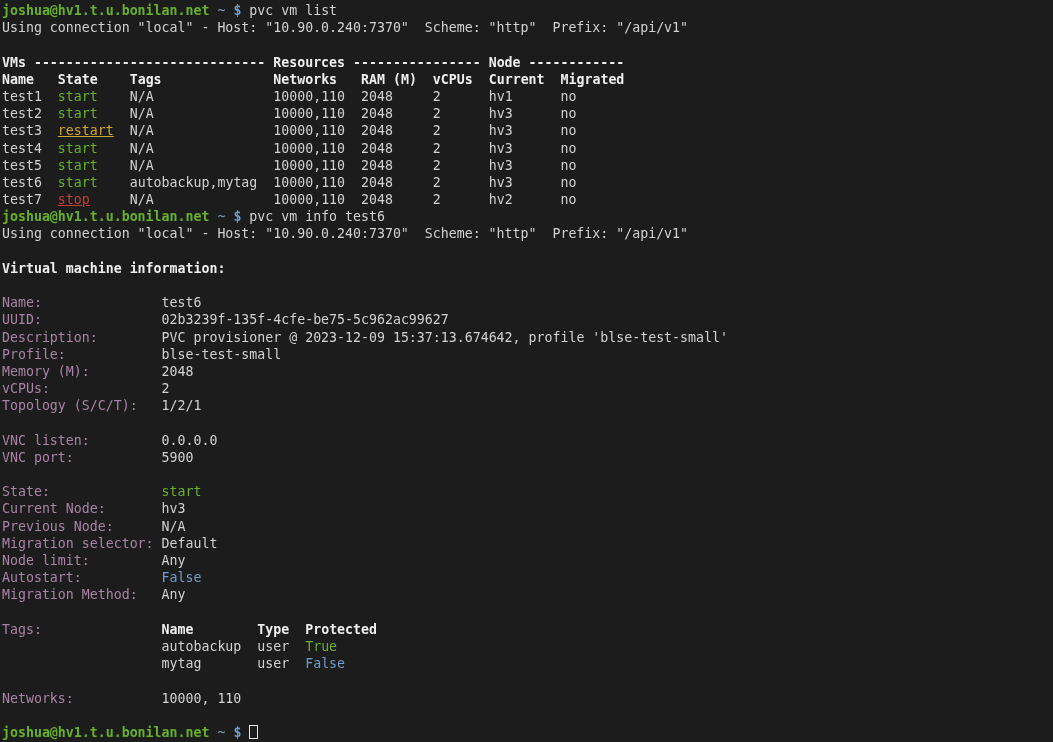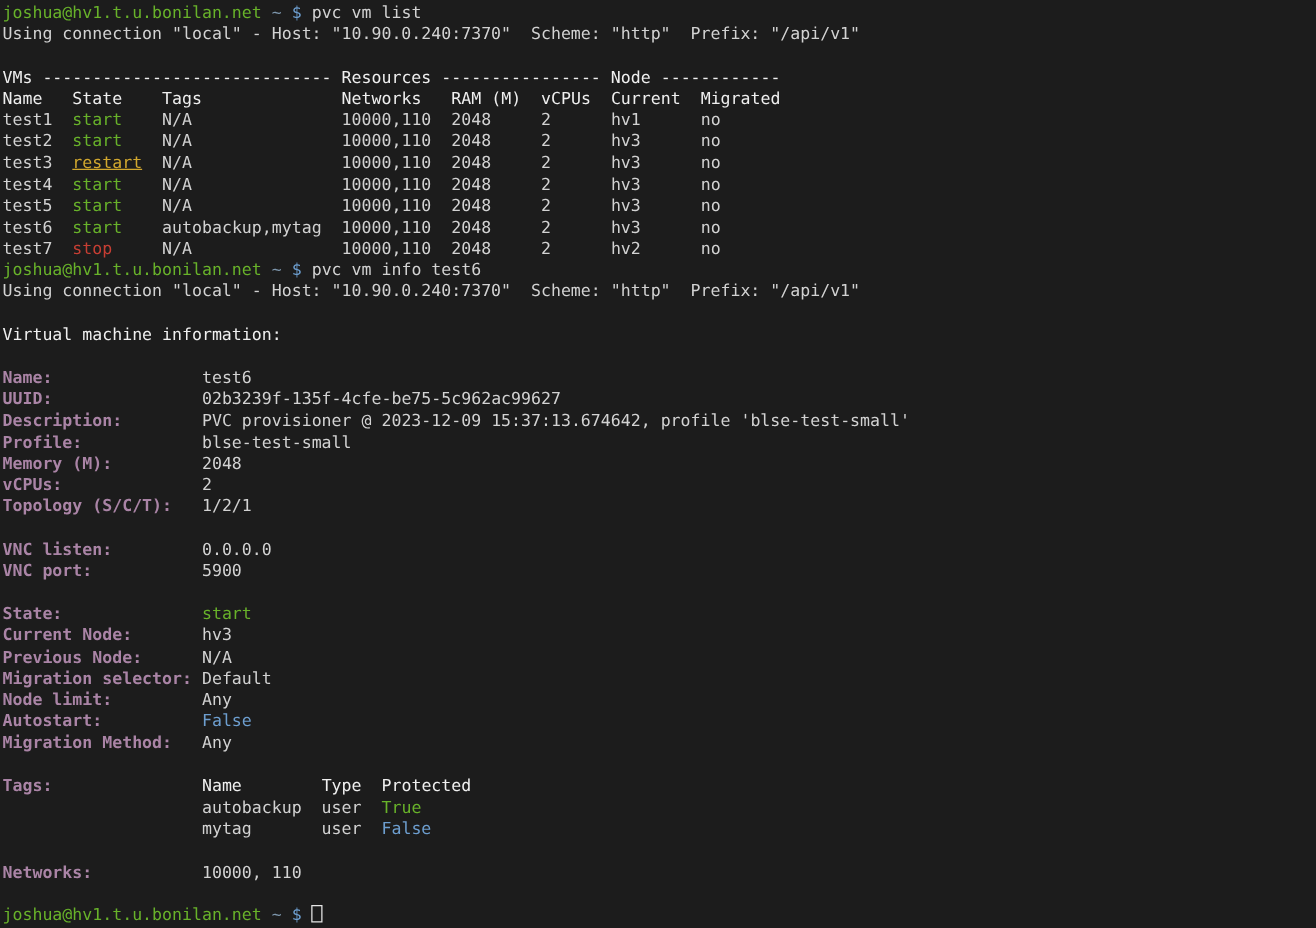--- a/index.html
+++ b/index.html
@@ -17,28 +17,28 @@
   }
   #screen {
     font-family: "DejaVu Sans Mono", "Liberation Mono", monospace;
     font-size: 13.25px;
     line-height: 17.2px;
     white-space: pre;
     padding: 2px 0 0 2px;
     color: var(--fg, #d2d2d2);
   }
   .line { height: 17.2px; }
-  .b { font-weight: normal; margin-top: 44px; }
+  .b { font-weight: bold; margin-top: 44px; }
   .c-fg     { color: var(--fg); }
   .c-white  { color: var(--white); }
   .c-green  { color: var(--green); }
   .c-yellow { color: var(--yellow); text-decoration: underline; }
-  .c-red    { color: var(--red); }
+  .c-red    { color: var(--red); text-decoration: underline; }
   .c-blue   { color: var(--blue); }
-  .c-purple { color: var(--purple); font-weight: bold; }
+  .c-purple { color: var(--purple); }
   .c-slate  { color: var(--slate); }
   .cursor {
     display: inline-block;
     width: 9px;
     height: 14.5px;
     border: 1.5px solid #e6e6e6;
     box-sizing: border-box;
     vertical-align: -2.5px;
     background: transparent;
   }

